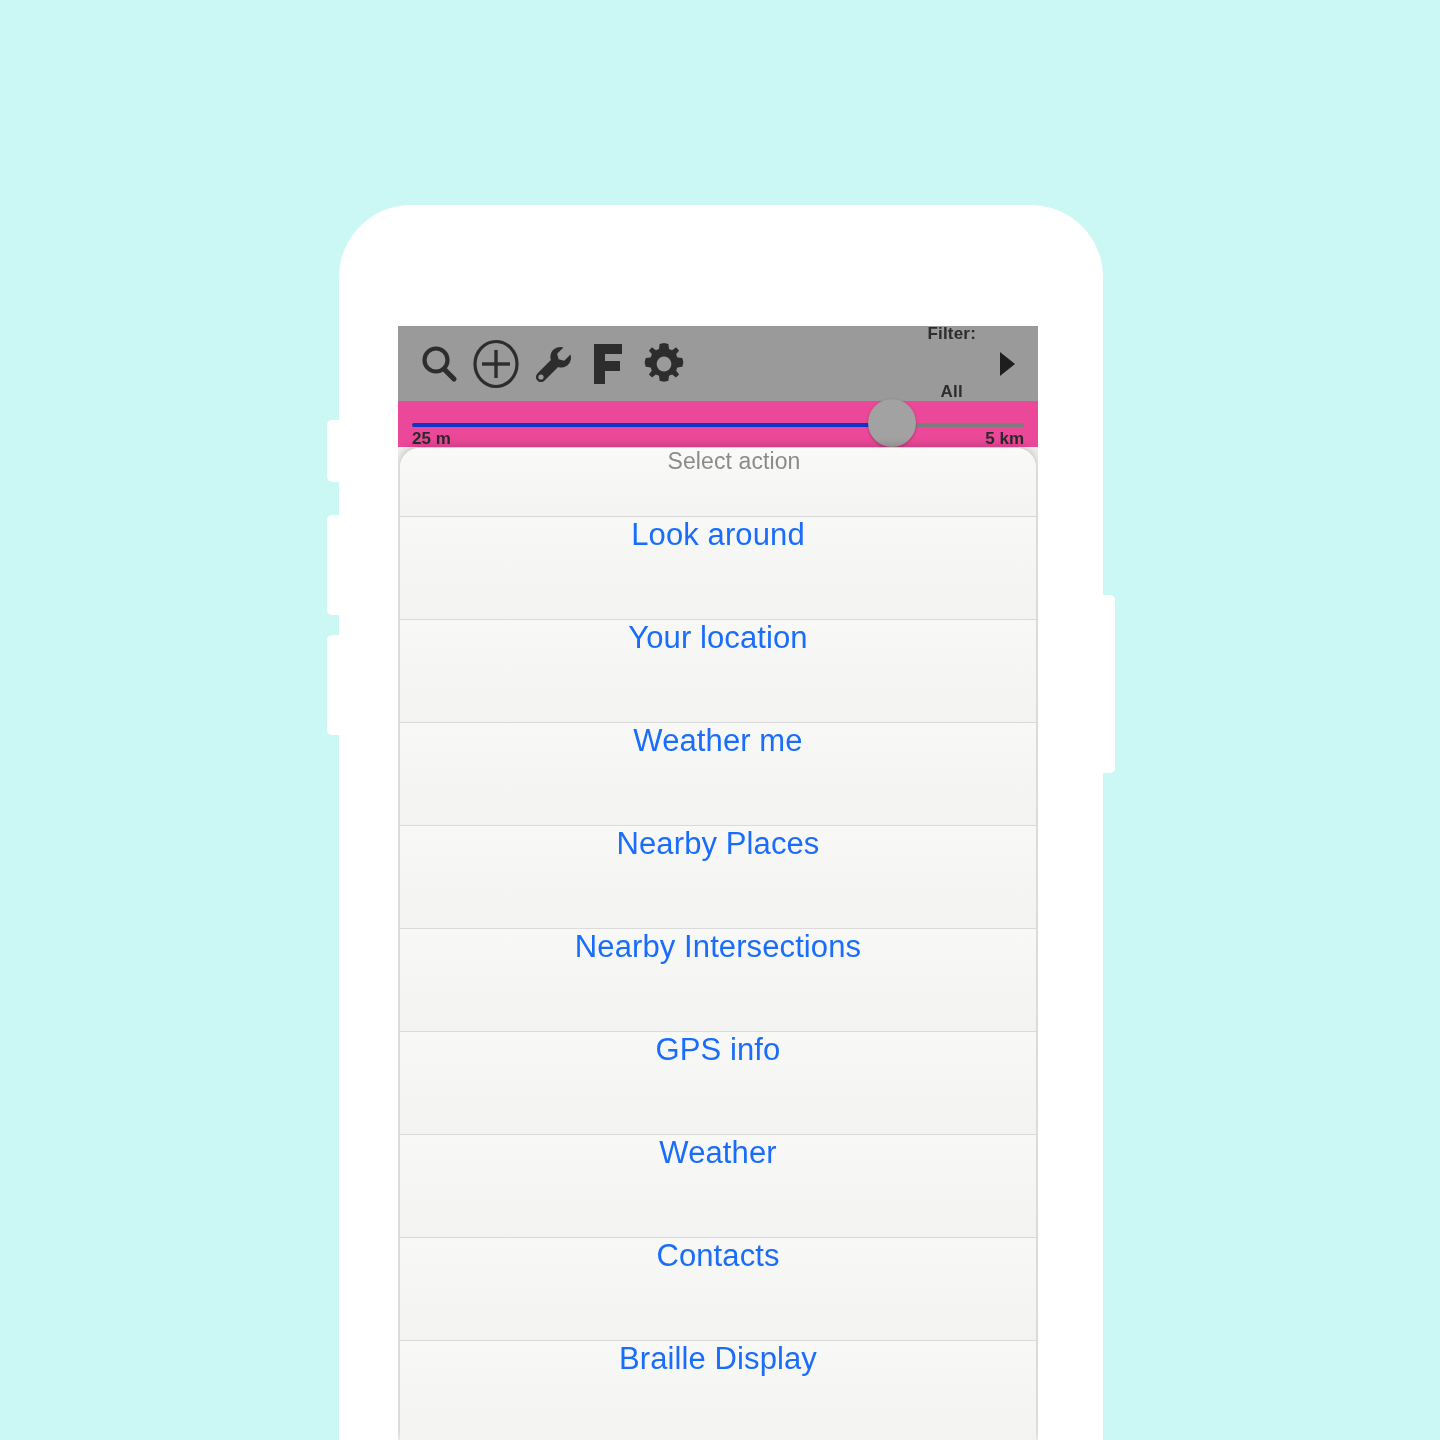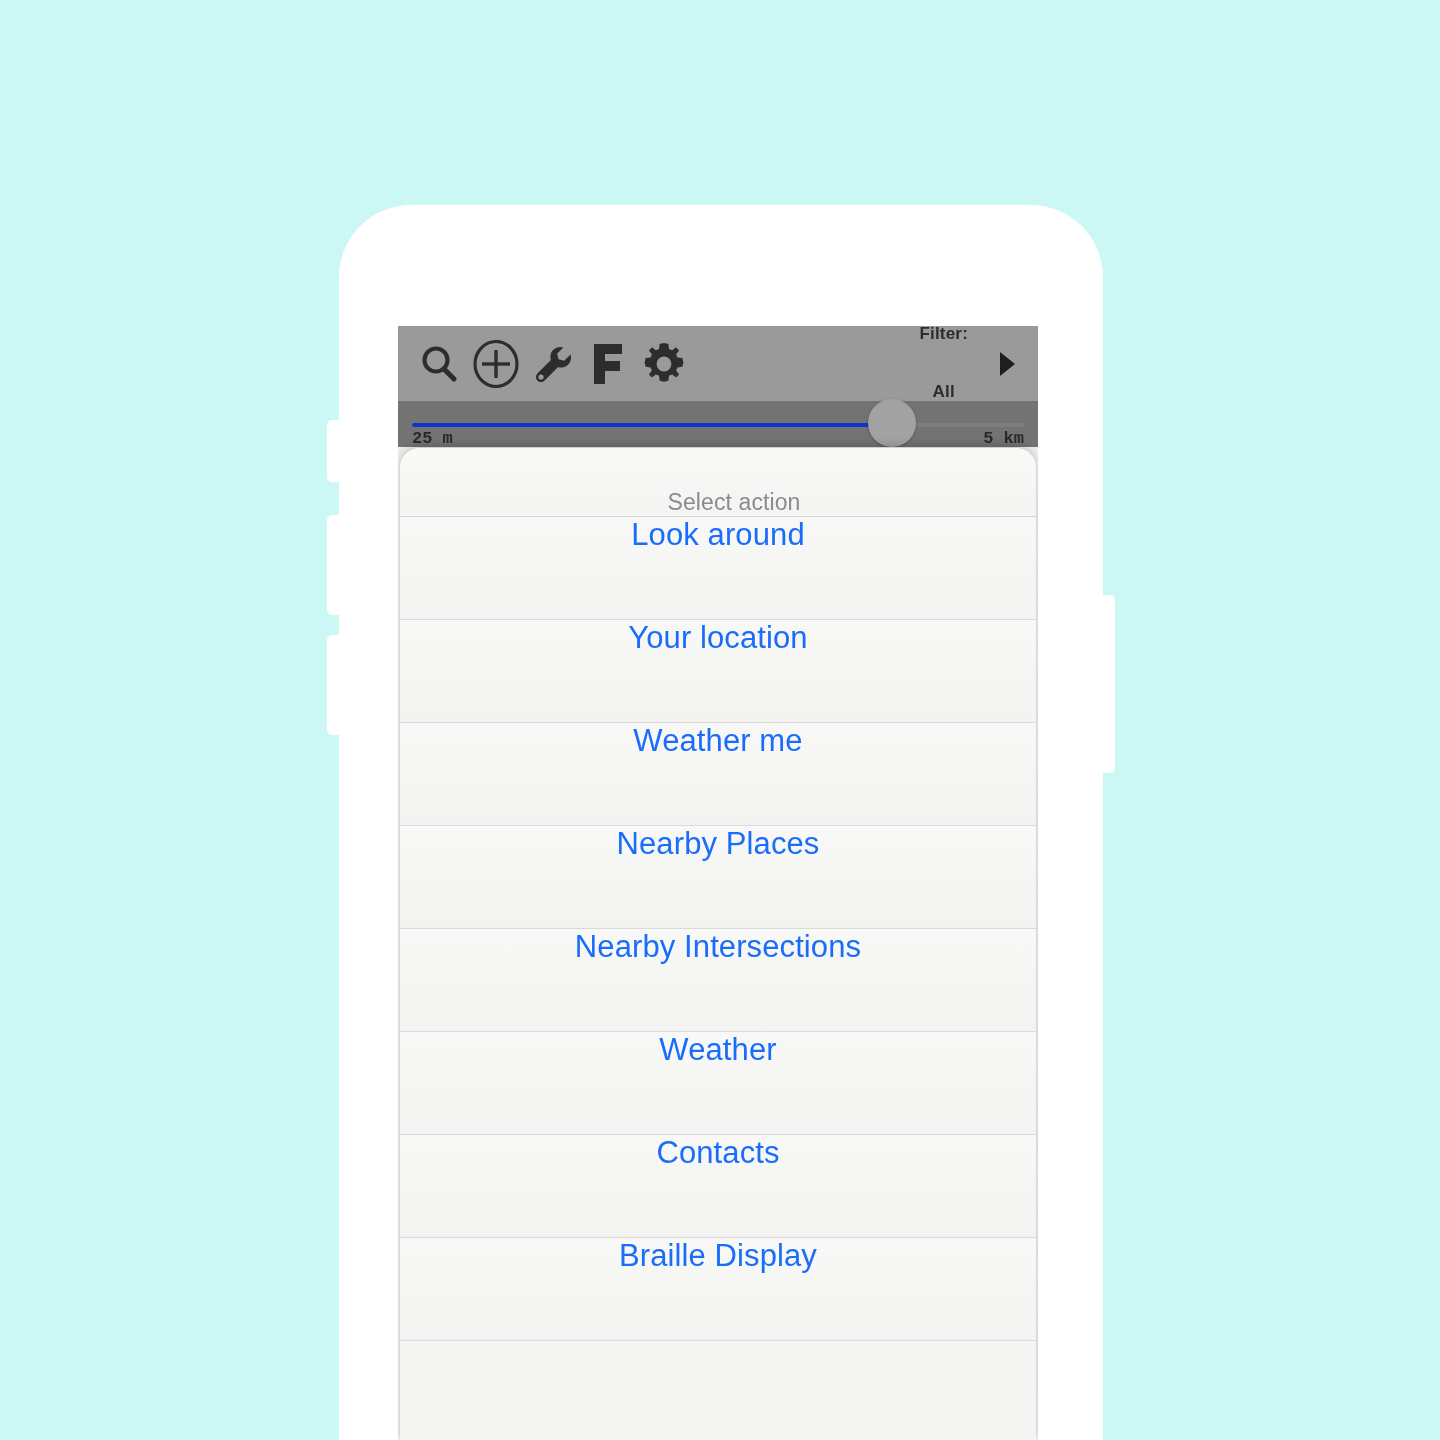--- a/index.html
+++ b/index.html
@@ -73,21 +73,21 @@
     justify-content: center;
     flex: none;
     color: #2d2d2d;
   }
   .tb-icon svg { display: block; }
 
   #filter-block {
     margin-left: auto;
     display: flex;
     align-items: center;
-    gap: 26px;
+    gap: 18px;
     padding-right: 4px;
   }
   #filter-text {
     text-align: center;
     font-size: 17px;
     font-weight: bold;
     line-height: 1.22;
     color: #2d2d2d;
     letter-spacing: .2px;
   }
@@ -98,22 +98,21 @@
     color: #1e1e1e;
   }
 
   
   #zoom-slider-wrap {
     position: absolute;
     left: 0;
     top: 75px;
     width: 640px;
     height: 46px;
-    background: #737373;
-    font-family: Liberation Mono, monospace;
+    background: #ec4899;
   }
   #slider-track {
     position: absolute;
     left: 14px;
     right: 14px;
     top: 22px;
     height: 4px;
     background: #7d7d7d;
     border-radius: 2px;
   }
@@ -163,21 +162,21 @@
     height: 992px;
     background: linear-gradient(180deg, #f7f7f6 0%, #f4f4f3 100%);
     border-radius: 20px 20px 0 0;
     box-shadow: 0 -2px 10px rgba(0,0,0,.22);
     overflow: hidden;
     box-sizing: border-box;
   }
   #sheet-title-row {
     height: 68px;
     display: flex;
-    align-items: flex-end;
+    align-items: flex-start;
     justify-content: center;
     border-bottom: 1px solid #d6d6d6;
     background: linear-gradient(180deg,#f9f9f8 0%, #f4f4f3 100%);
     padding-left: 32px;
   }
   #sheet-title {
     font-size: 23px;
     color: #8b8b8b;
     letter-spacing: .1px;
   }
@@ -284,20 +283,23 @@
       <div class="sheet-item">
         <span class="sheet-item-label">Weather me</span>
       </div>
       <div class="sheet-item">
         <span class="sheet-item-label">Nearby Places</span>
       </div>
       <div class="sheet-item">
         <span class="sheet-item-label">Nearby Intersections</span>
       </div>
       <div class="sheet-item">
+        <span class="sheet-item-label">GPS info</span>
+      </div>
+      <div class="sheet-item">
         <span class="sheet-item-label">Weather</span>
       </div>
       <div class="sheet-item">
         <span class="sheet-item-label">Contacts</span>
       </div>
       <div class="sheet-item">
         <span class="sheet-item-label">Braille Display</span>
       </div>
     </div>
 

